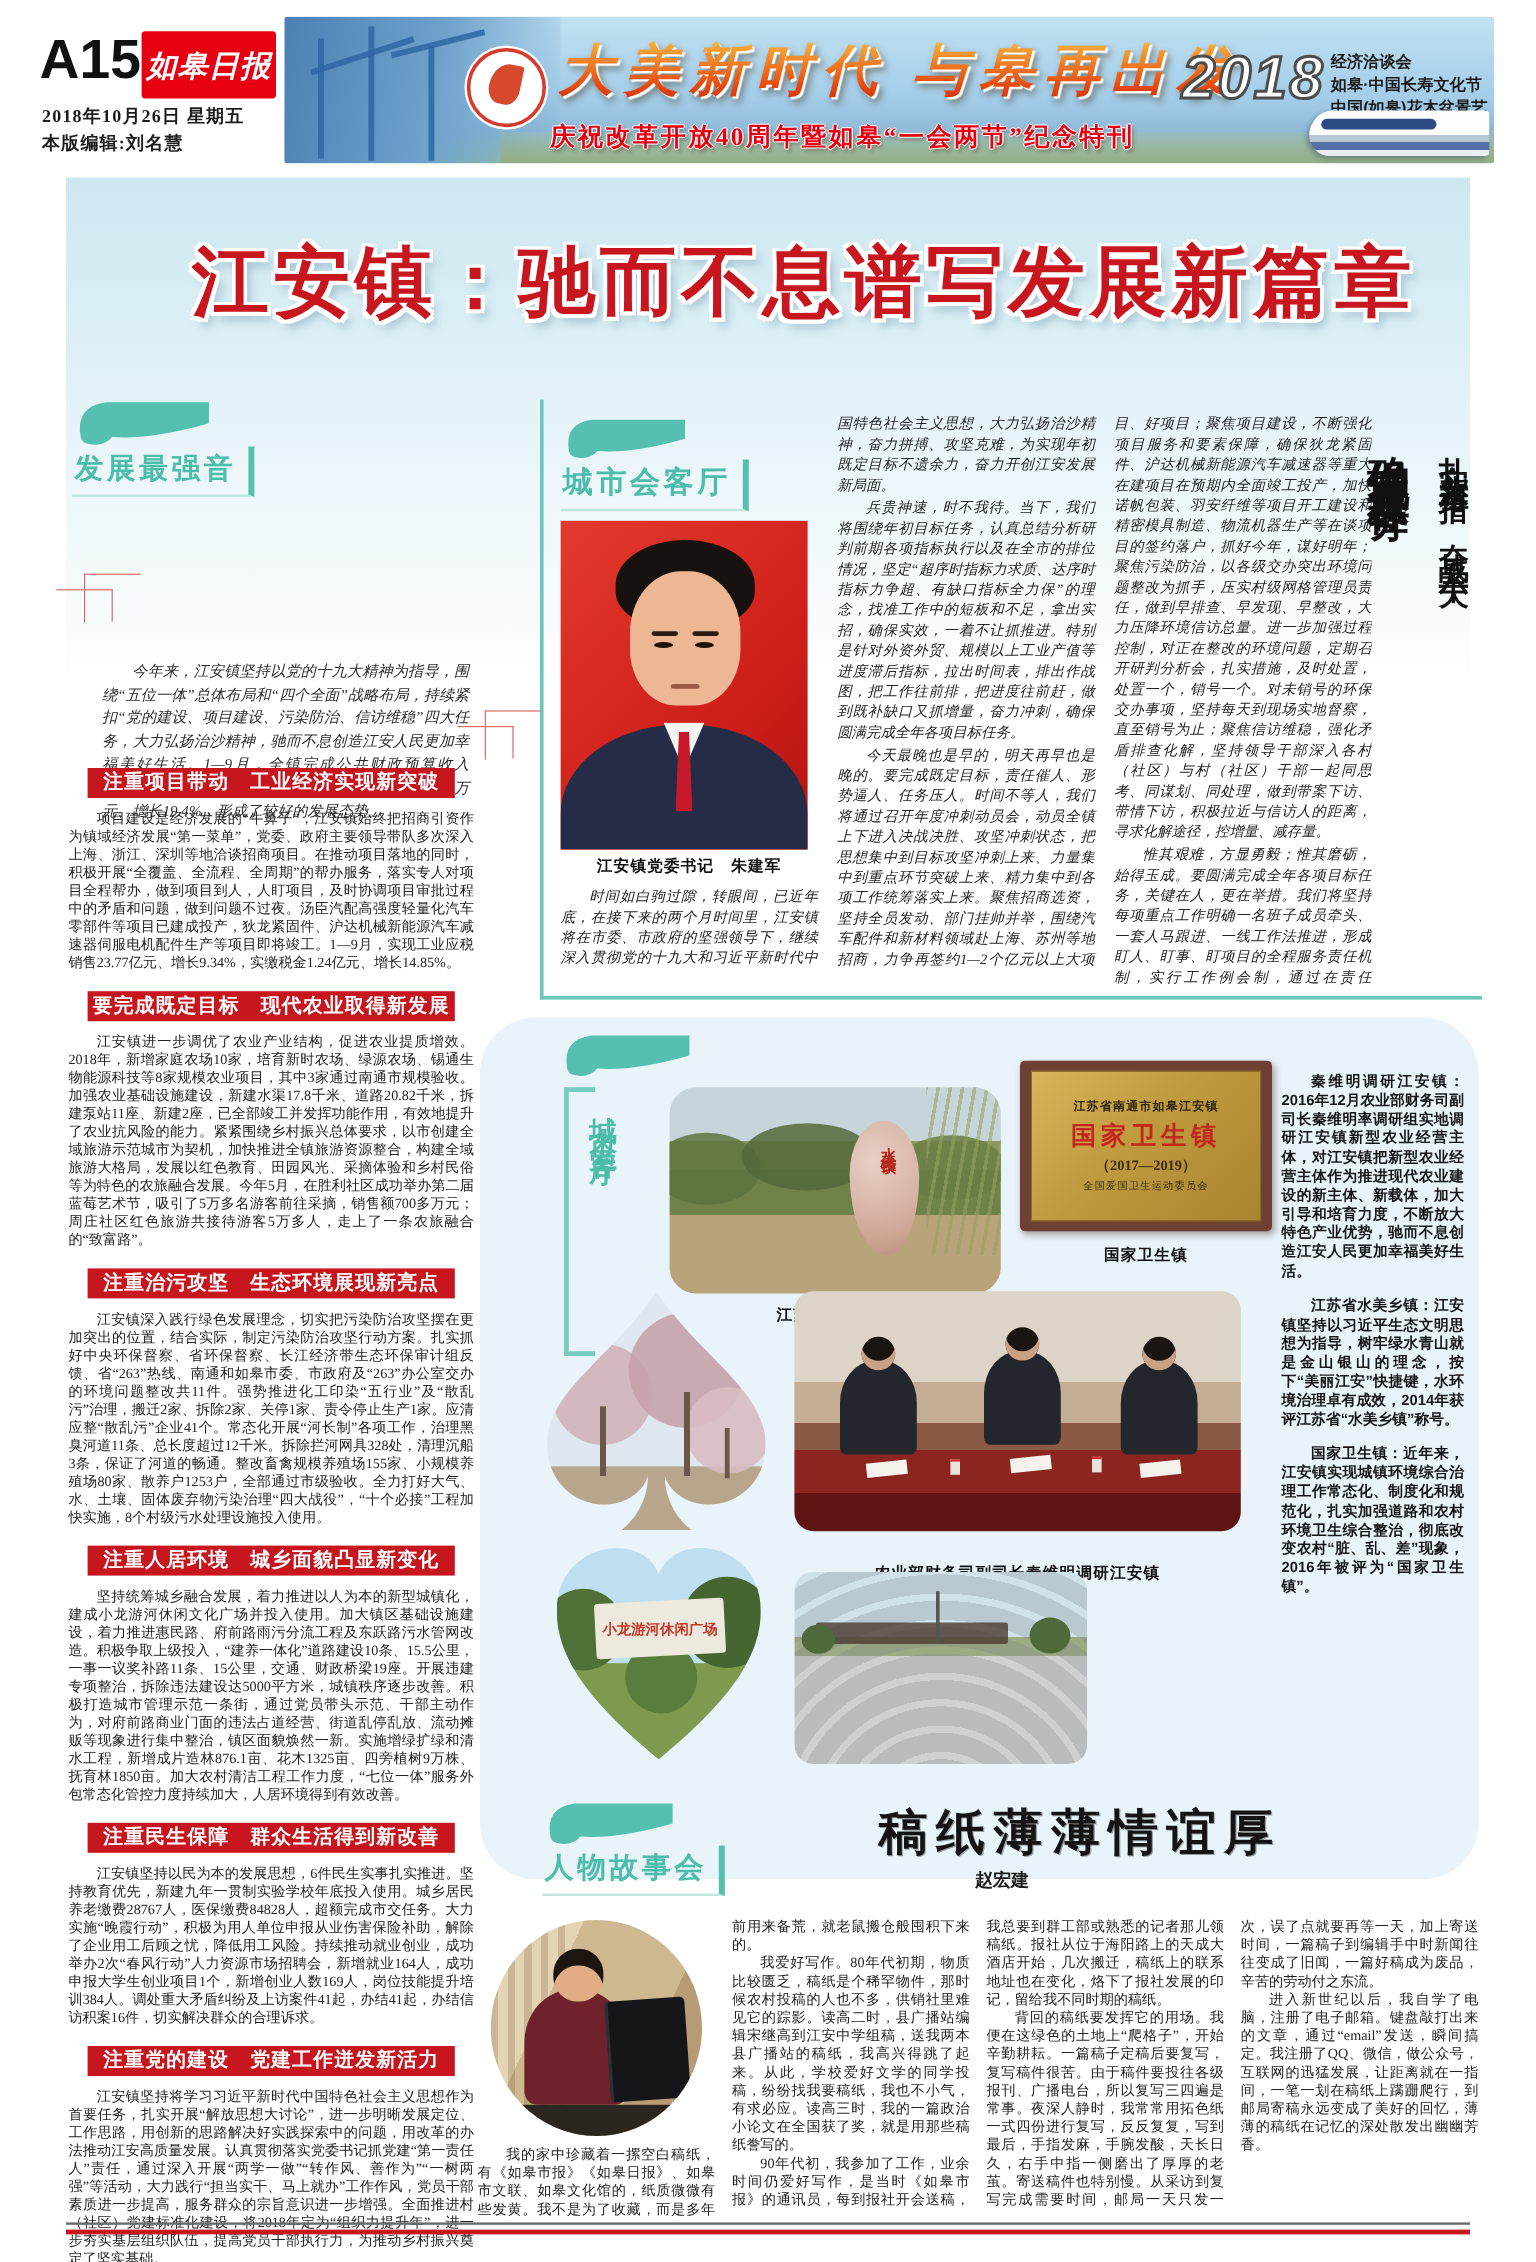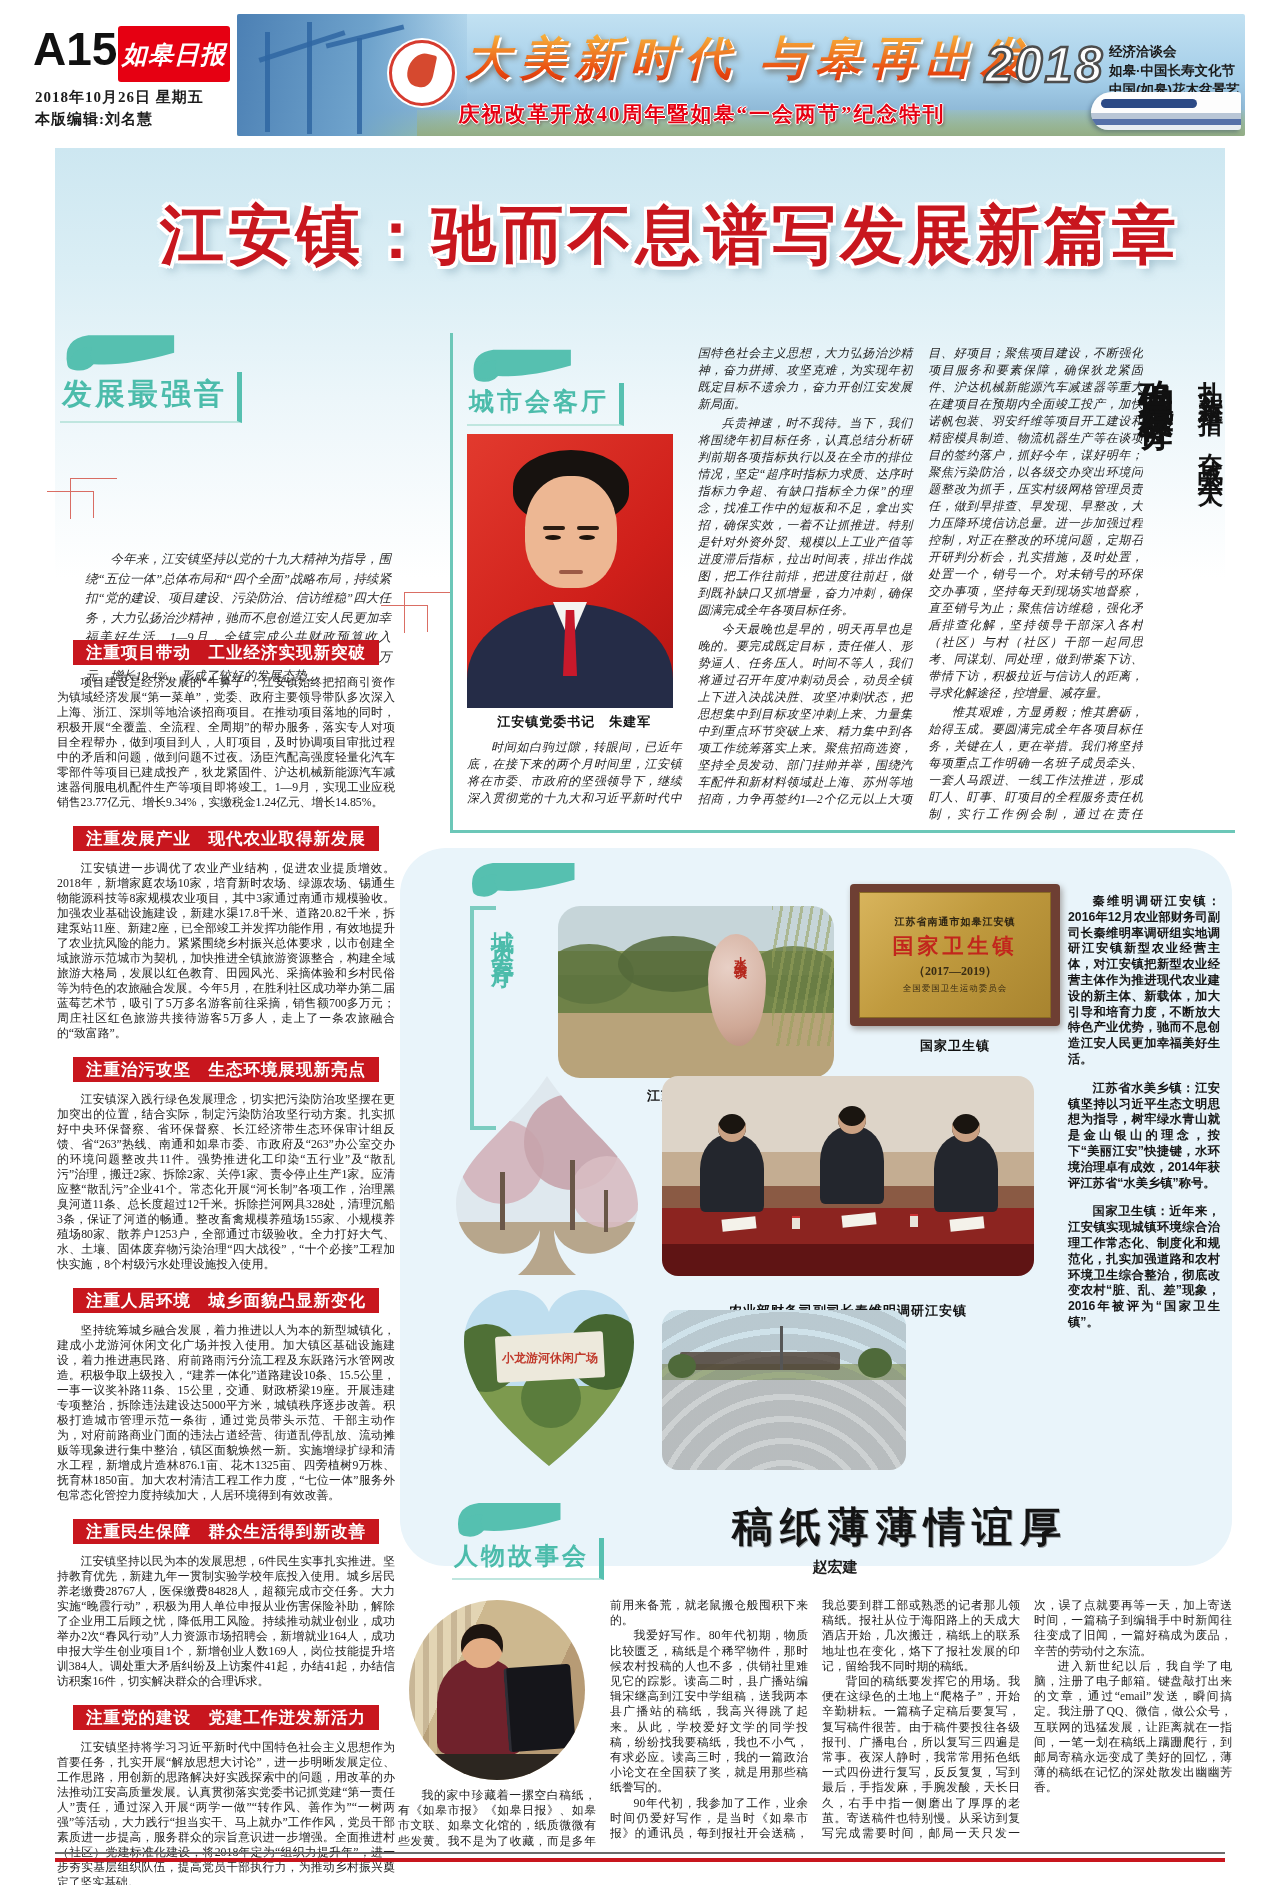--- a/index.html
+++ b/index.html
@@ -49,21 +49,21 @@
             font-family:"Liberation Sans",sans-serif;color:#c8161e;letter-spacing:4px;white-space:nowrap;
             text-shadow:3px 0 0 #fff,-3px 0 0 #fff,0 3px 0 #fff,0 -3px 0 #fff,3px 3px 0 #fff,-3px 3px 0 #fff,
                         3px -3px 0 #fff,-3px -3px 0 #fff,5px 6px 8px rgba(110,150,170,.55);}
   .regmark{width:46px;height:40px;border-left:1.5px solid #d24a3e;border-top:1.5px solid #d24a3e;opacity:.8;}
   .regmark::before{content:"";position:absolute;left:-24px;top:12px;width:46px;height:26px;
                    border-top:1.5px solid #d24a3e;border-right:1.5px solid #d24a3e;}
   
   .curl{display:block;}
   .curl path{fill:#56c0b0;}
   .sechead{display:flex;flex-direction:column;}
-  .sechead .t{font-size:30px;font-weight:bold;color:#4cbcab;font-family:"Liberation Sans",sans-serif;
+  .sechead .t{font-size:24px;font-weight:bold;color:#4cbcab;font-family:"Liberation Sans",sans-serif;
               letter-spacing:3px;padding:2px 10px 6px 2px;border-right:5px solid #56c0b0;border-bottom:2px solid #bfe6df;
               align-self:flex-start;}
   
   #devhead{left:60px;top:330px;}
   #intro{left:85px;top:550px;width:306px;font-size:12.6px;line-height:19.5px;text-align:justify;
          font-style:italic;color:#2c2c2c;text-indent:2em;}
   #leftflow{left:57px;top:640px;width:338px;}
   .rbar{width:306px;height:25px;margin:16px auto 0;background:#c8161e;color:#fff;text-align:center;
         line-height:25px;font-size:16.5px;font-weight:bold;font-family:"Liberation Sans",sans-serif;letter-spacing:1px;}
   .rbar:first-child{margin-top:0;}
@@ -215,21 +215,21 @@
       <path d="M6 40 Q0 10 30 6 L128 6 L128 26 Q72 42 36 39 Q28 48 15 46 Q7 45 6 40 Z"></path>
       <path d="M8 38 Q14 18 34 20 Q30 30 36 38 Q24 44 14 42 Q9 41 8 38 Z" fill="#ffffff" opacity="0.55"></path>
     </svg>
     <span class="t">发展最强音</span>
   </div>
   <div class="abs" id="intro">今年来，江安镇坚持以党的十九大精神为指导，围绕“五位一体”总体布局和“四个全面”战略布局，持续紧扣“党的建设、项目建设、污染防治、信访维稳”四大任务，大力弘扬治沙精神，驰而不息创造江安人民更加幸福美好生活。1—9月，全镇完成公共财政预算收入9097.29万元、增长18.6%，全口径增值税11910.31万元、增长19.4%，形成了较好的发展态势。</div>
 
   <div class="abs" id="leftflow">
     <div class="rbar">注重项目带动　工业经济实现新突破</div>
     <p class="abody">项目建设是经济发展的“牛鼻子”，江安镇始终把招商引资作为镇域经济发展“第一菜单”，党委、政府主要领导带队多次深入上海、浙江、深圳等地洽谈招商项目。在推动项目落地的同时，积极开展“全覆盖、全流程、全周期”的帮办服务，落实专人对项目全程帮办，做到项目到人，人盯项目，及时协调项目审批过程中的矛盾和问题，做到问题不过夜。汤臣汽配高强度轻量化汽车零部件等项目已建成投产，狄龙紧固件、沪达机械新能源汽车减速器伺服电机配件生产等项目即将竣工。1—9月，实现工业应税销售23.77亿元、增长9.34%，实缴税金1.24亿元、增长14.85%。</p>
-    <div class="rbar">注重发展产业　现代农业取得新发展</div>
+    <div class="rbar">要完成既定目标　现代农业取得新发展</div>
     <p class="abody">江安镇进一步调优了农业产业结构，促进农业提质增效。2018年，新增家庭农场10家，培育新时农场、绿源农场、锡通生物能源科技等8家规模农业项目，其中3家通过南通市规模验收。加强农业基础设施建设，新建水渠17.8千米、道路20.82千米，拆建泵站11座、新建2座，已全部竣工并发挥功能作用，有效地提升了农业抗风险的能力。紧紧围绕乡村振兴总体要求，以市创建全域旅游示范城市为契机，加快推进全镇旅游资源整合，构建全域旅游大格局，发展以红色教育、田园风光、采摘体验和乡村民俗等为特色的农旅融合发展。今年5月，在胜利社区成功举办第二届蓝莓艺术节，吸引了5万多名游客前往采摘，销售额700多万元；周庄社区红色旅游共接待游客5万多人，走上了一条农旅融合的“致富路”。</p>
     <div class="rbar">注重治污攻坚　生态环境展现新亮点</div>
     <p class="abody">江安镇深入践行绿色发展理念，切实把污染防治攻坚摆在更加突出的位置，结合实际，制定污染防治攻坚行动方案。扎实抓好中央环保督察、省环保督察、长江经济带生态环保审计组反馈、省“263”热线、南通和如皋市委、市政府及“263”办公室交办的环境问题整改共11件。强势推进化工印染“五行业”及“散乱污”治理，搬迁2家、拆除2家、关停1家、责令停止生产1家。应清应整“散乱污”企业41个。常态化开展“河长制”各项工作，治理黑臭河道11条、总长度超过12千米。拆除拦河网具328处，清理沉船3条，保证了河道的畅通。整改畜禽规模养殖场155家、小规模养殖场80家、散养户1253户，全部通过市级验收。全力打好大气、水、土壤、固体废弃物污染治理“四大战役”，“十个必接”工程加快实施，8个村级污水处理设施投入使用。</p>
     <div class="rbar">注重人居环境　城乡面貌凸显新变化</div>
     <p class="abody">坚持统筹城乡融合发展，着力推进以人为本的新型城镇化，建成小龙游河休闲文化广场并投入使用。加大镇区基础设施建设，着力推进惠民路、府前路雨污分流工程及东跃路污水管网改造。积极争取上级投入，“建养一体化”道路建设10条、15.5公里，一事一议奖补路11条、15公里，交通、财政桥梁19座。开展违建专项整治，拆除违法建设达5000平方米，城镇秩序逐步改善。积极打造城市管理示范一条街，通过党员带头示范、干部主动作为，对府前路商业门面的违法占道经营、街道乱停乱放、流动摊贩等现象进行集中整治，镇区面貌焕然一新。实施增绿扩绿和清水工程，新增成片造林876.1亩、花木1325亩、四旁植树9万株、抚育林1850亩。加大农村清洁工程工作力度，“七位一体”服务外包常态化管控力度持续加大，人居环境得到有效改善。</p>
     <div class="rbar">注重民生保障　群众生活得到新改善</div>
     <p class="abody">江安镇坚持以民为本的发展思想，6件民生实事扎实推进。坚持教育优先，新建九年一贯制实验学校年底投入使用。城乡居民养老缴费28767人，医保缴费84828人，超额完成市交任务。大力实施“晚霞行动”，积极为用人单位申报从业伤害保险补助，解除了企业用工后顾之忧，降低用工风险。持续推动就业创业，成功举办2次“春风行动”人力资源市场招聘会，新增就业164人，成功申报大学生创业项目1个，新增创业人数169人，岗位技能提升培训384人。调处重大矛盾纠纷及上访案件41起，办结41起，办结信访积案16件，切实解决群众的合理诉求。</p>
     <div class="rbar">注重党的建设　党建工作迸发新活力</div>
     <p class="abody">江安镇坚持将学习习近平新时代中国特色社会主义思想作为首要任务，扎实开展“解放思想大讨论”，进一步明晰发展定位、工作思路，用创新的思路解决好实践探索中的问题，用改革的办法推动江安高质量发展。认真贯彻落实党委书记抓党建“第一责任人”责任，通过深入开展“两学一做”“转作风、善作为”“一树两强”等活动，大力践行“担当实干、马上就办”工作作风，党员干部素质进一步提高，服务群众的宗旨意识进一步增强。全面推进村（社区）党建标准化建设，将2018年定为“组织力提升年”，进一步夯实基层组织队伍，提高党员干部执行力，为推动乡村振兴奠定了坚实基础。</p>
   </div>

